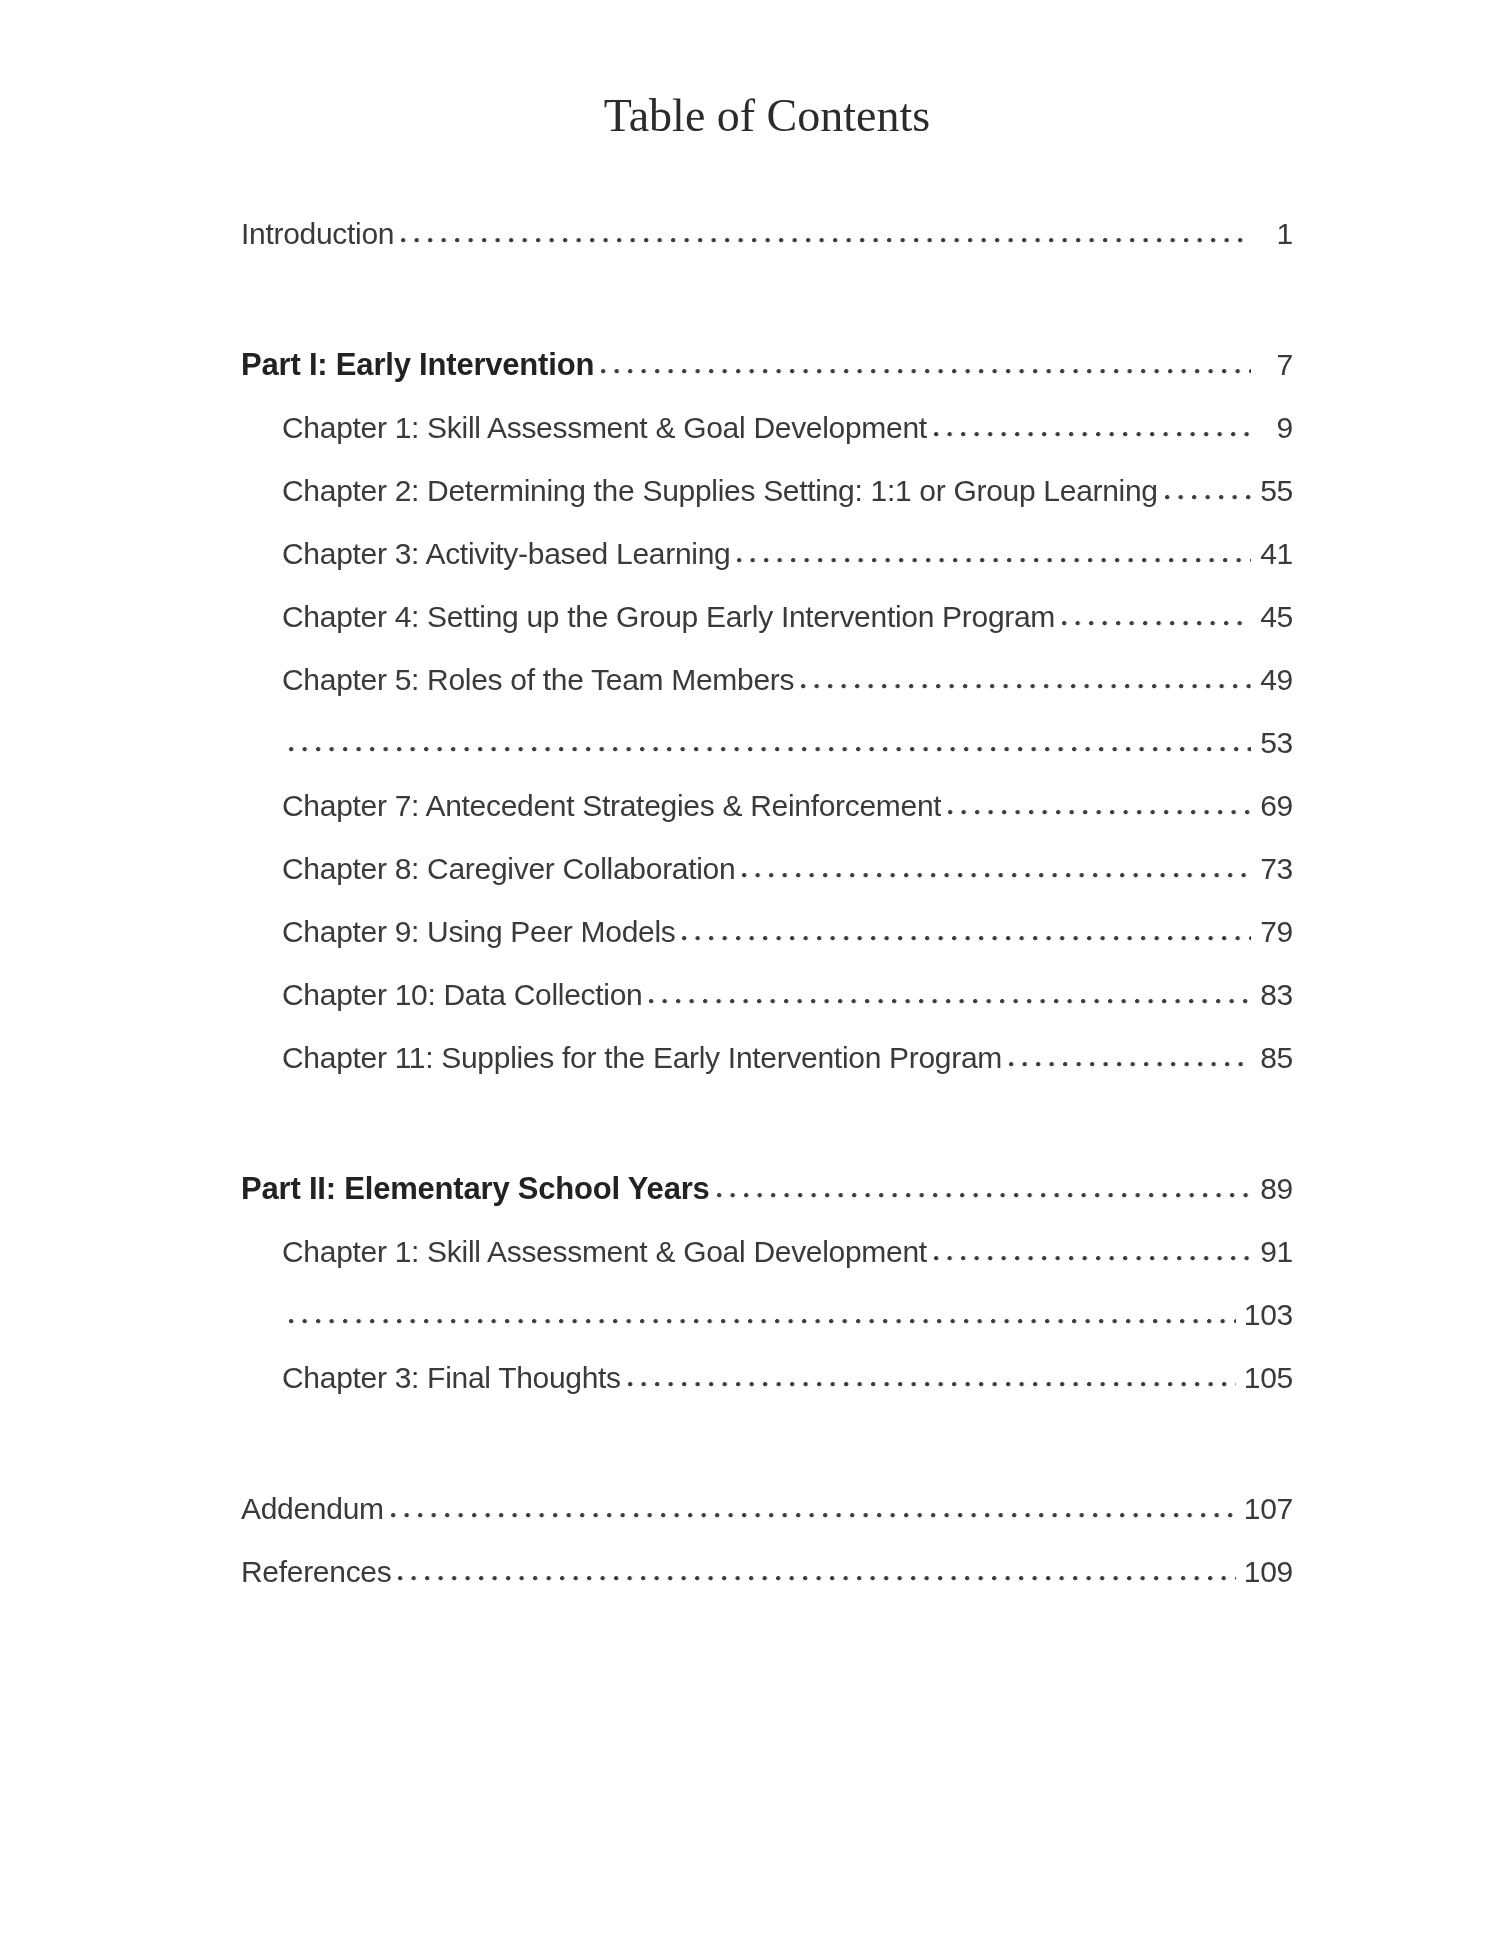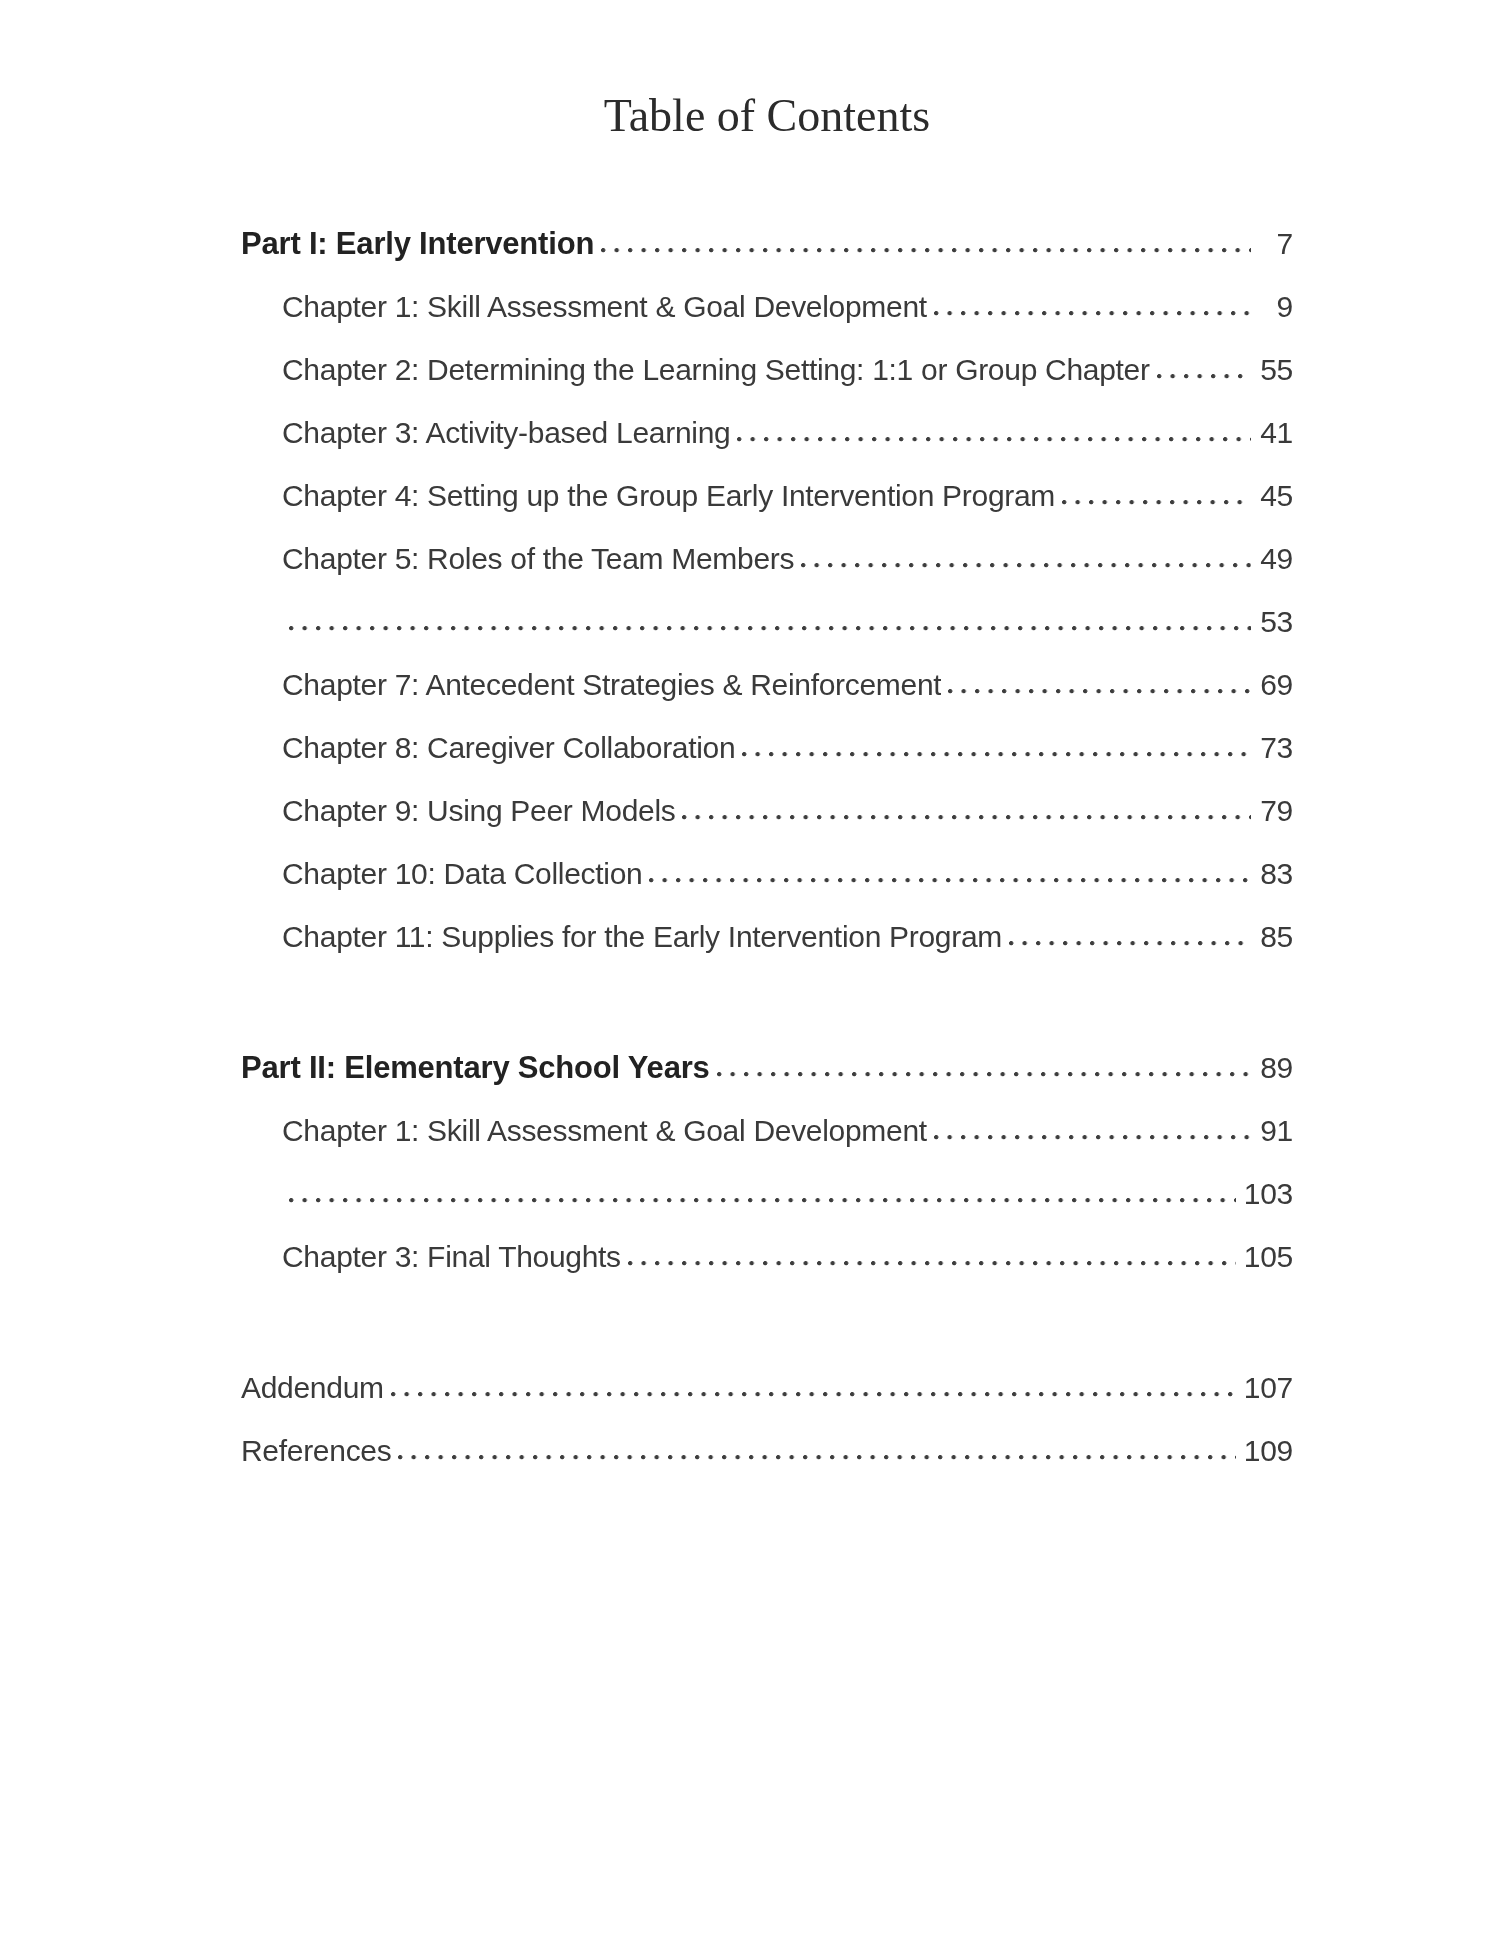--- a/index.html
+++ b/index.html
@@ -75,32 +75,37 @@
     text-align: right;
     font-weight: 400;
   }
 </style>
 </head>
 <body>
 
 <div class="page">
   <h1 class="doc-title">Table of Contents</h1>
   <div class="toc" id="toc-list">
+      <div class="toc-row">
+    <span class="label">Introduction</span>
+    <span class="leader"></span>
+    <span class="pagenum">1</span>
+  </div>
       <div class="toc-row part gap">
     <span class="label">Part I: Early Intervention</span>
     <span class="leader"></span>
     <span class="pagenum">7</span>
   </div>
       <div class="toc-row indent">
     <span class="label">Chapter 1: Skill Assessment &amp; Goal Development</span>
     <span class="leader"></span>
     <span class="pagenum">9</span>
   </div>
       <div class="toc-row indent">
-    <span class="label">Chapter 2: Determining the Learning Setting: 1:1 or Group Chapter</span>
+    <span class="label">Chapter 2: Determining the Supplies Setting: 1:1 or Group Learning</span>
     <span class="leader"></span>
     <span class="pagenum">55</span>
   </div>
       <div class="toc-row indent">
     <span class="label">Chapter 3: Activity-based Learning</span>
     <span class="leader"></span>
     <span class="pagenum">41</span>
   </div>
       <div class="toc-row indent">
     <span class="label">Chapter 4: Setting up the Group Early Intervention Program</span>

